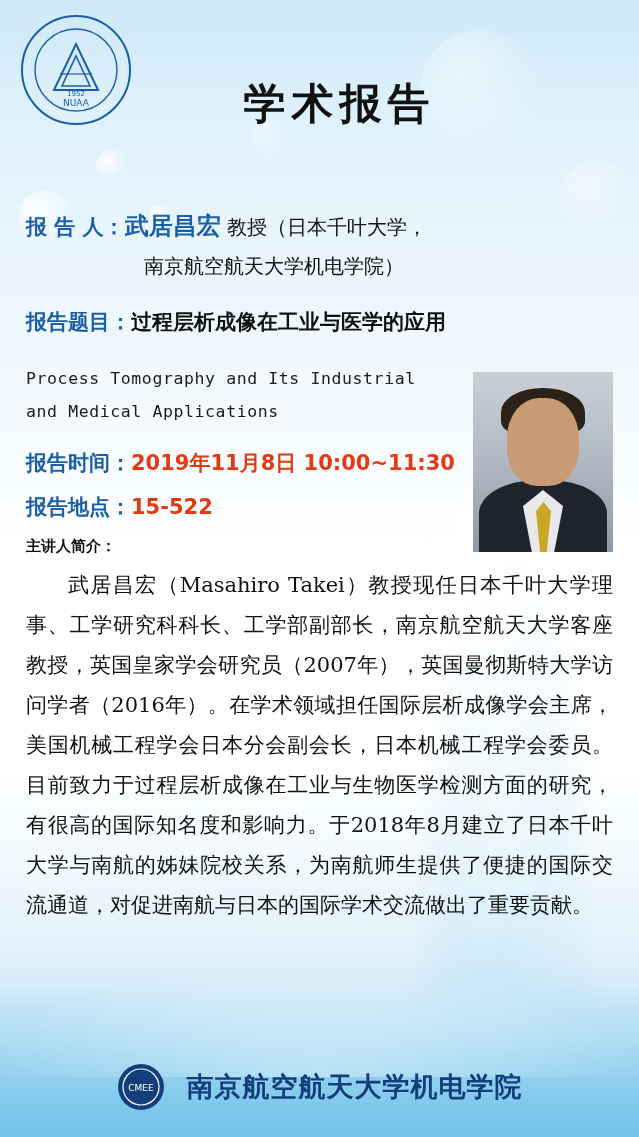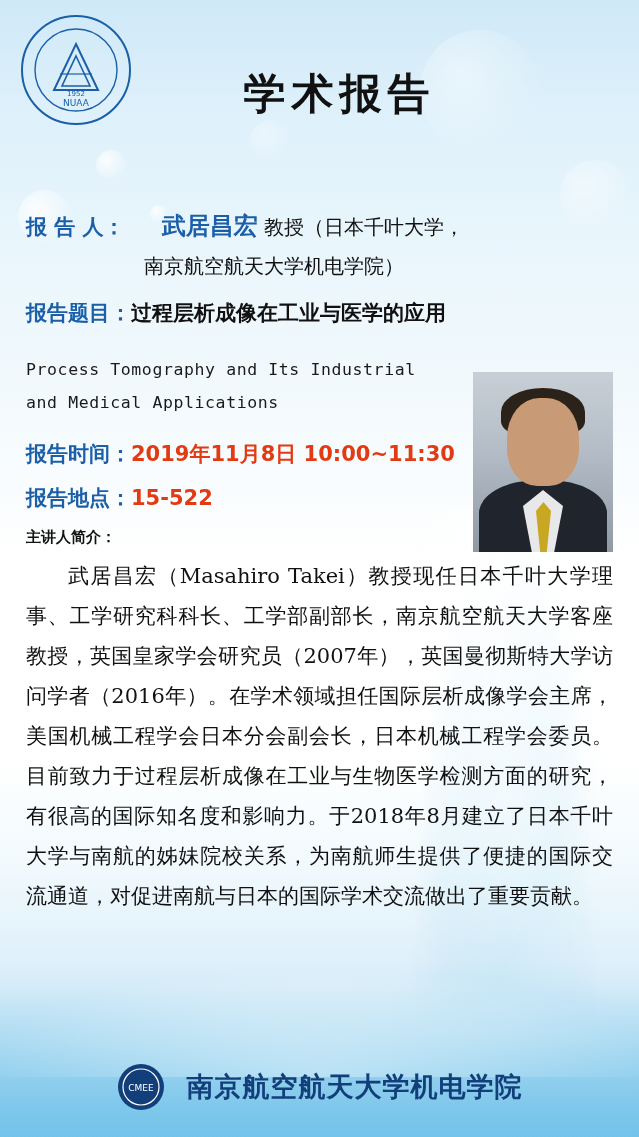--- a/index.html
+++ b/index.html
@@ -83,21 +83,21 @@
     position: absolute;
     left: 20px;
     top: 14px;
     width: 112px;
     height: 112px;
   }
   .title {
     position: absolute;
     left: 0;
     right: 0;
-    top: 66px;
+    top: 76px;
     text-align: center;
     font-family: "DejaVu Sans", sans-serif;
     font-size: 42px;
     font-weight: bold;
     letter-spacing: 6px;
     color: #111111;
     padding-left: 40px;
   }
 
   
@@ -114,21 +114,20 @@
   }
   .label-blue {
     color: #1a5fa8;
     font-weight: bold;
     font-size: 21px;
   }
   .speaker-name {
     color: #1a5fa8;
     font-weight: bold;
     font-size: 24px;
-    margin-left: 37px;
   }
   .speaker-rest {
     color: #111;
     font-size: 20px;
   }
   .row-indent {
     padding-left: 118px;
     font-size: 20px;
     line-height: 38px;
   }
@@ -286,21 +285,21 @@
     <div class="p-face"></div>
   </div>
 
   <div class="content">
 
     <div class="row" style="margin-top:46px;">
       <span class="label-blue">报 告 人：</span><span class="speaker-name">武居昌宏</span><span class="speaker-rest"> 教授（日本千叶大学，</span>
     </div>
     <div class="row row-indent">南京航空航天大学机电学院）</div>
 
-    <div class="row" style="margin-top:8px;">
+    <div class="row" style="margin-top:17px;">
       <span class="label-blue">报告题目：</span><span class="topic-value">过程层析成像在工业与医学的应用</span>
     </div>
 
     <div class="en-title">Process Tomography and Its Industrial and Medical Applications</div>
 
     <div class="row" style="margin-top:15px;">
       <span class="label-blue">报告时间：</span><span class="time-value">2019年11月8日 10:00~11:30</span>
     </div>
 
     <div class="row" style="margin-top:4px;">

